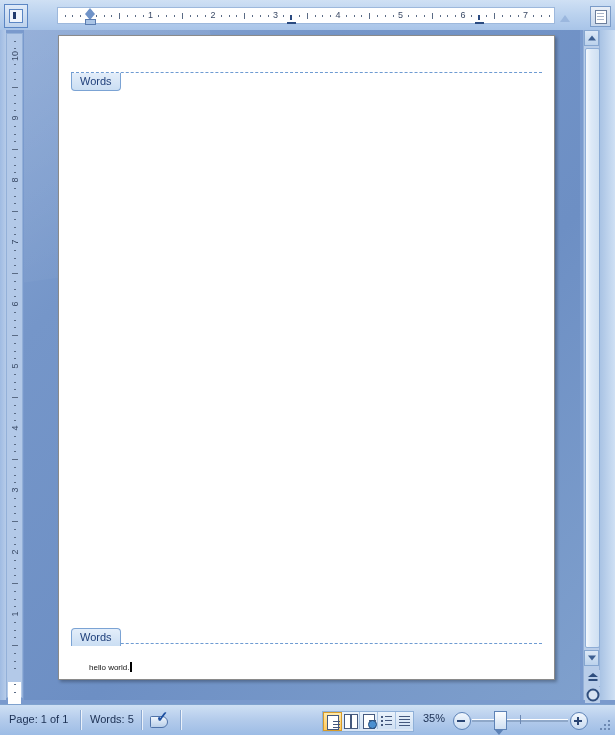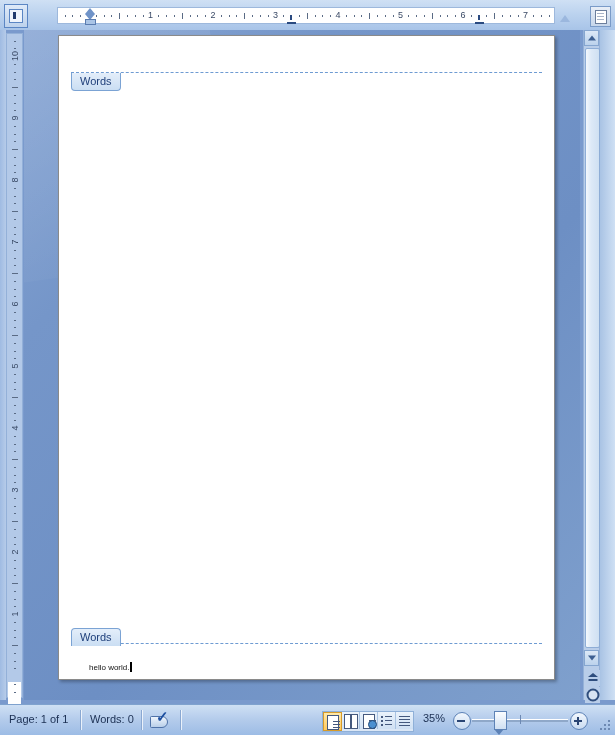--- a/index.html
+++ b/index.html
@@ -534,21 +534,21 @@
   </div>
   <div class="nav-btn" style="top:674px">
     <span class="bar" style="top:3px"></span>
     <span class="dbl-dn" style="top:7px"></span>
   </div>
 </div>
 
 <div id="statusbar">
   <div class="status-text" style="left:9px">Page: 1 of 1</div>
   <div class="sb-sep" style="left:80px"></div>
-  <div class="status-text" style="left:90px">Words: 0</div>
+  <div class="status-text" style="left:90px">Words: 5</div>
   <div class="sb-sep" style="left:141px"></div>
 
   <div id="spell-icon">
     <div class="book"></div>
     <div class="check">✓</div>
   </div>
   <div class="sb-sep" style="left:180px"></div>
 
   <div id="view-buttons">
     <div class="view-btn active">

